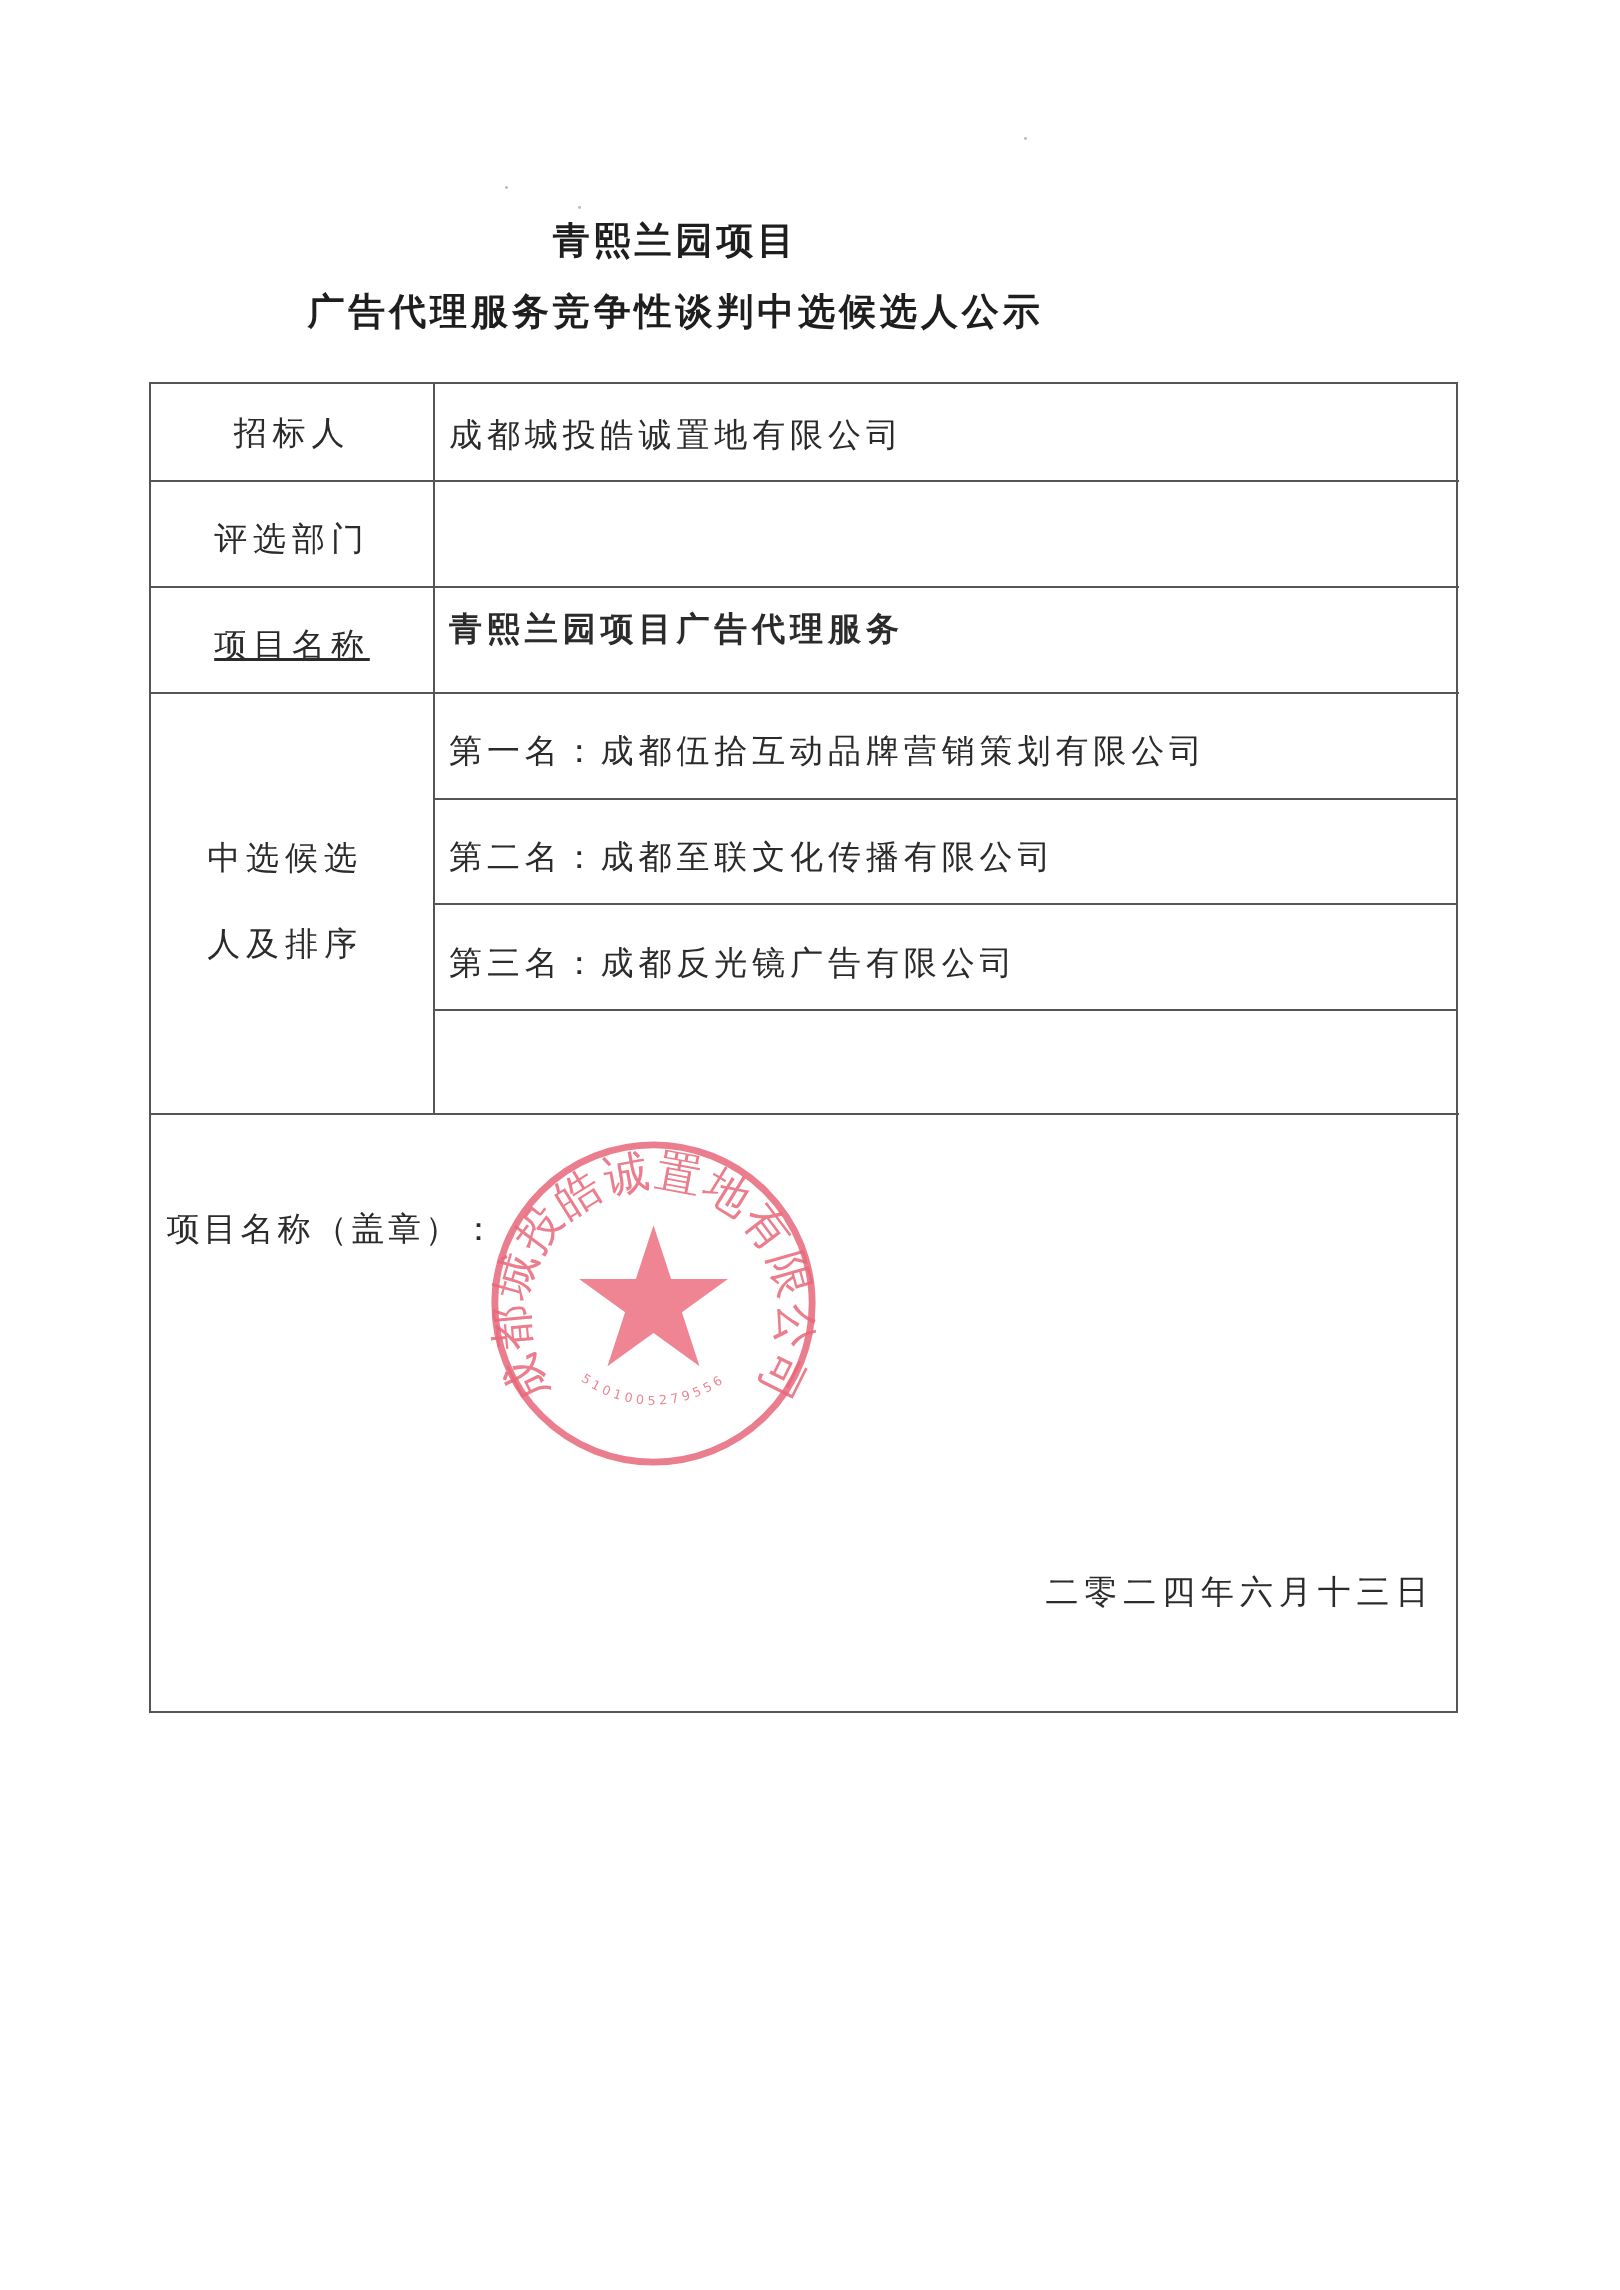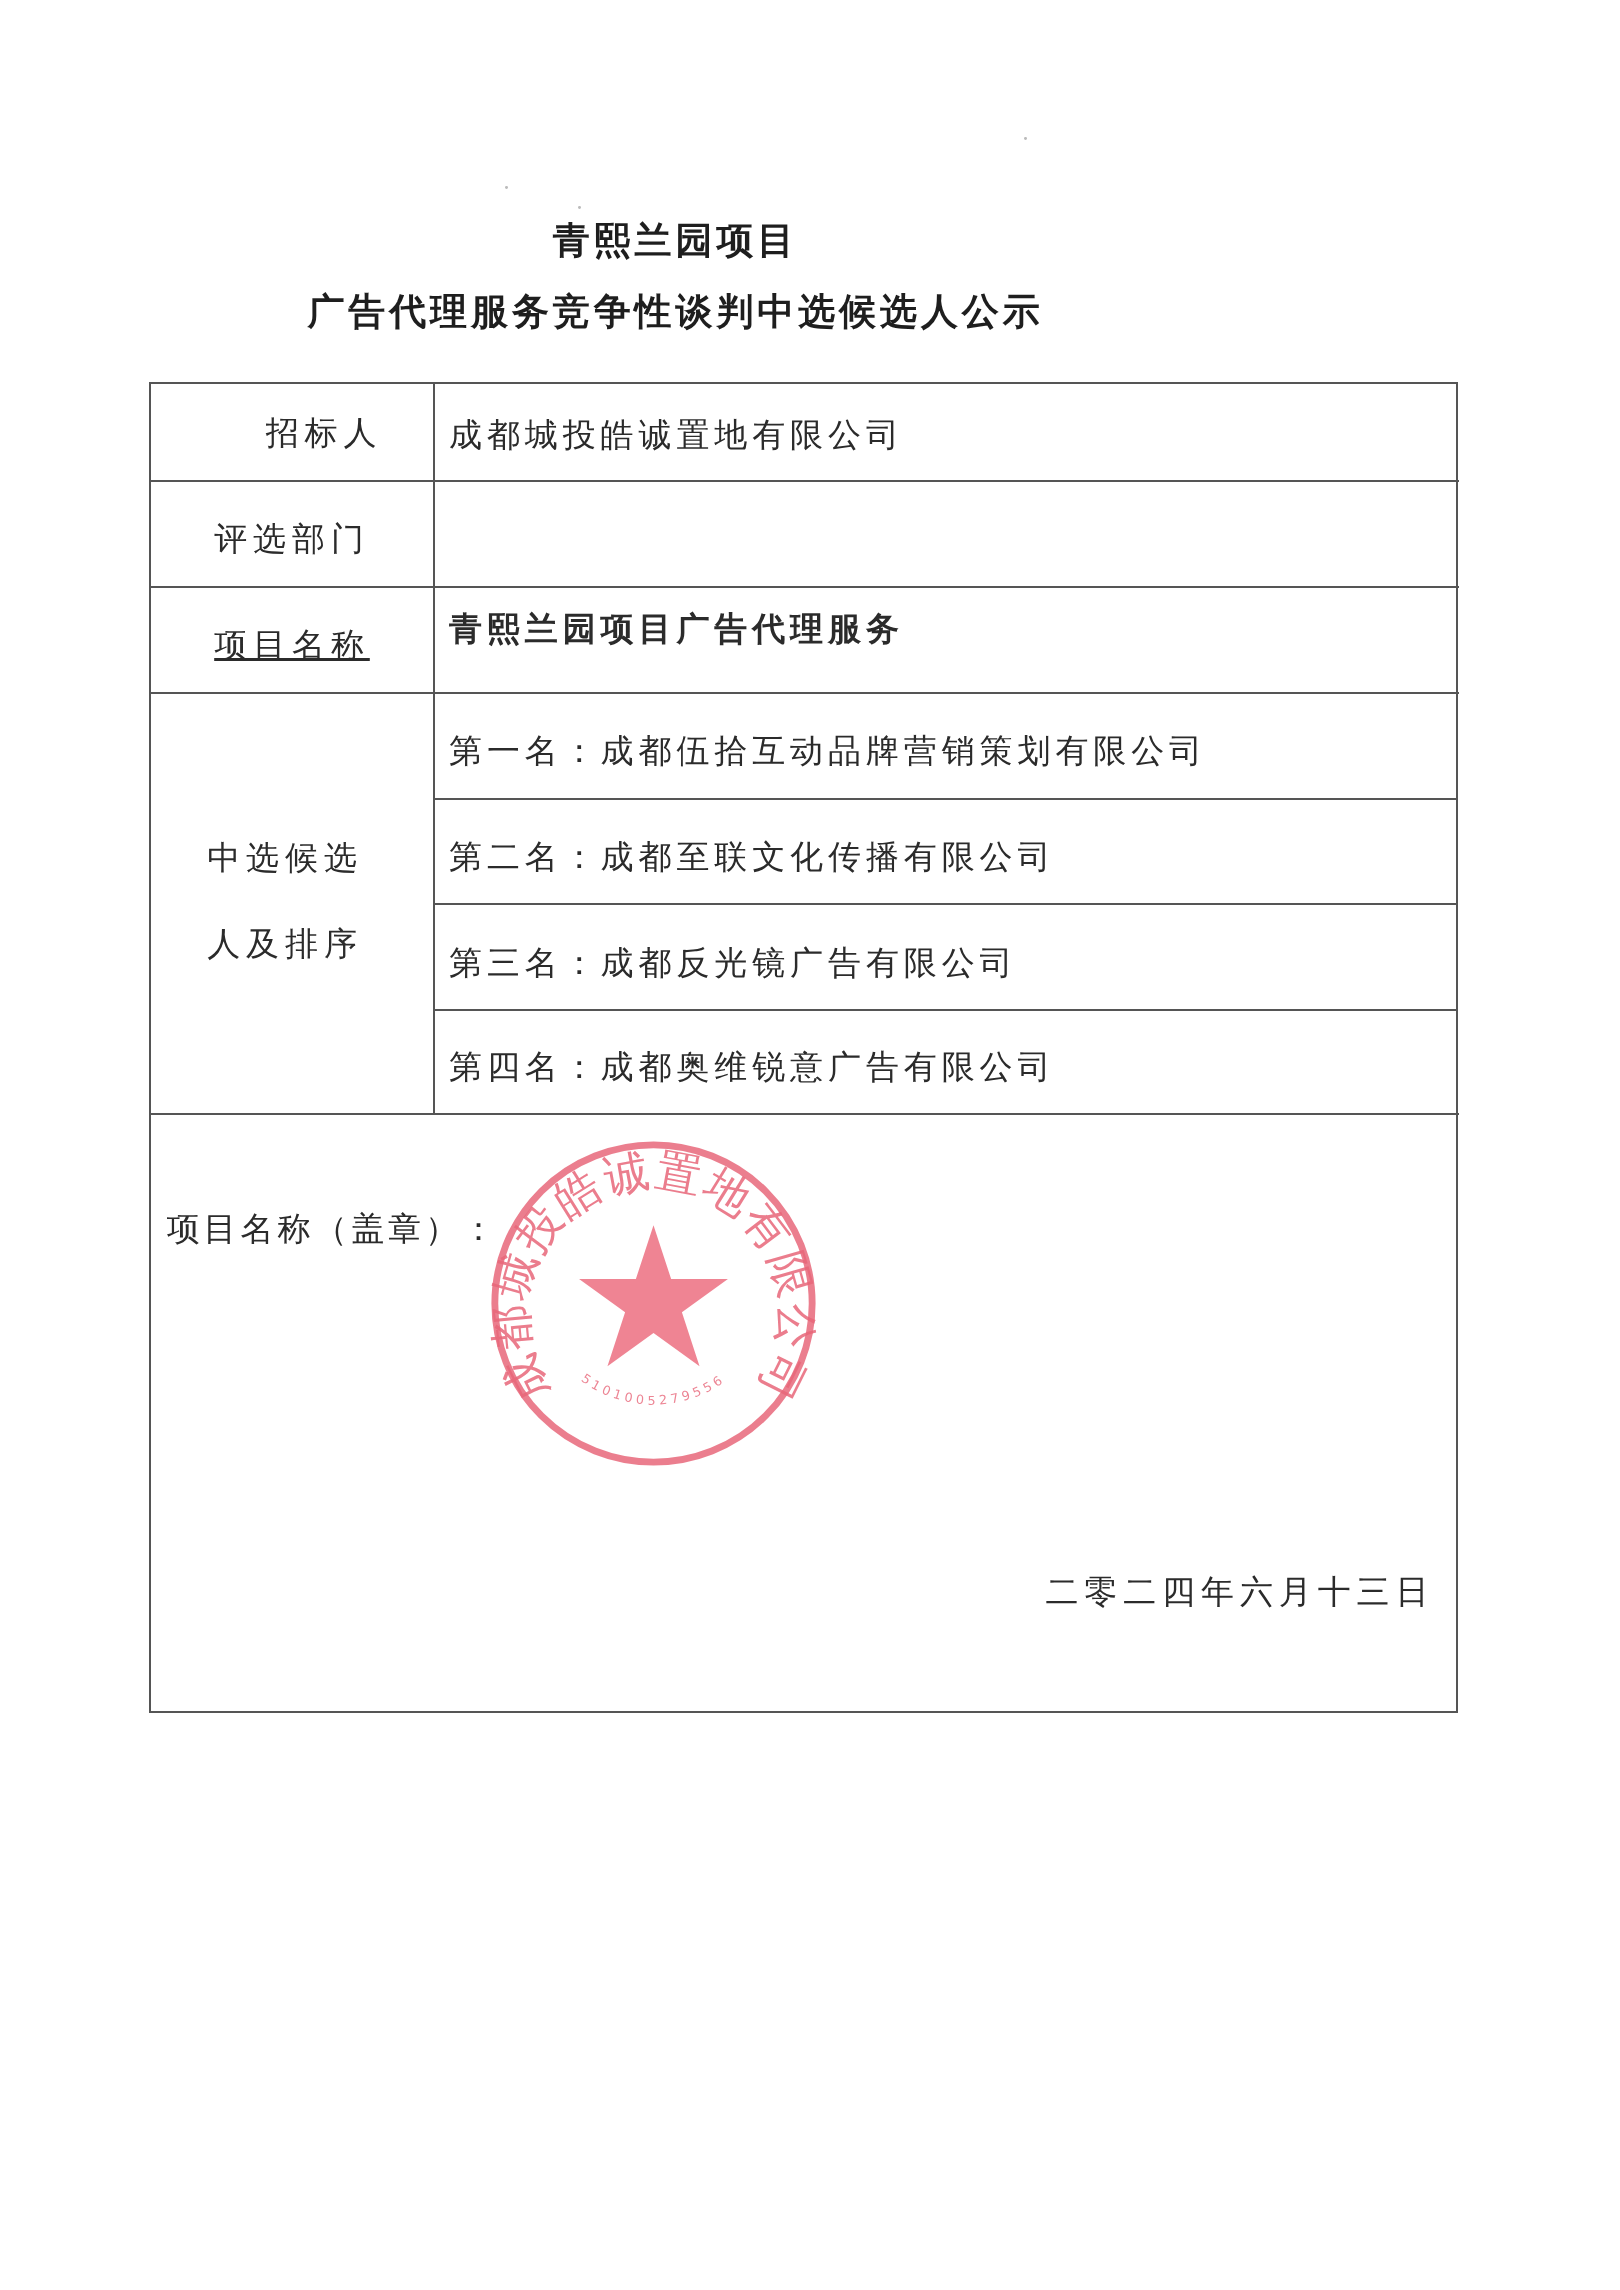--- a/index.html
+++ b/index.html
@@ -39,44 +39,41 @@
   <div class="hline" style="left:0;width:1308px;top:96px;"></div>
   <div class="hline" style="left:0;width:1308px;top:202px;"></div>
   <div class="hline" style="left:0;width:1308px;top:308px;"></div>
   <div class="hline" style="left:282px;width:1025px;top:414px;"></div>
   <div class="hline" style="left:282px;width:1025px;top:519px;"></div>
   <div class="hline" style="left:282px;width:1025px;top:625px;"></div>
   <div class="hline" style="left:0;width:1308px;top:729px;"></div>
 
   <div class="vline" style="left:282px;top:0;height:729px;"></div>
 
-  <div class="cell-label" style="top:27.4px;padding-left:32px;">招标人</div>
+  <div class="cell-label" style="top:27.4px;">招标人</div>
   <div class="cell-val" style="top:29px;">成都城投皓诚置地有限公司</div>
 
   <div class="cell-label" style="top:133px;">评选部门</div>
 
   <div class="cell-label" style="top:239px;text-decoration:underline;">项目名称</div>
   <div class="cell-val" style="top:223px;font-weight:bold;">青熙兰园项目广告代理服务</div>
 
   <div class="multi" style="top:431px;">
     <div>中选候选</div>
     <div>人及排序</div>
   </div>
 
   <div class="cell-val" style="top:345px;">
     <span>第一名：</span><span>成都伍拾互动品牌营销策划有限公司</span>
   </div>
   <div class="cell-val" style="top:451px;">
     <span>第二名：</span><span>成都至联文化传播有限公司</span>
   </div>
   <div class="cell-val" style="top:557px;">
     <span>第三名：</span><span>成都反光镜广告有限公司</span>
-  </div>
-  <div class="cell-val" style="top:661px;">
-    <span>第四名：</span><span>成都奥维锐意广告有限公司</span>
   </div>
 
   <div class="sign">项目名称（盖章）：</div>
 
   <svg class="seal" viewBox="0 0 350 340">
     <defs>
       <path id="sealArc" d="M 65 250 A 130 130 0 1 1 285 250" fill="none"></path>
       <path id="numArc" d="M 85 235 A 125 125 0 0 0 265 235" fill="none"></path>
     </defs>
     <circle cx="175" cy="170" r="162" fill="none" stroke="#e8677a" stroke-width="7" opacity="0.85"></circle>

